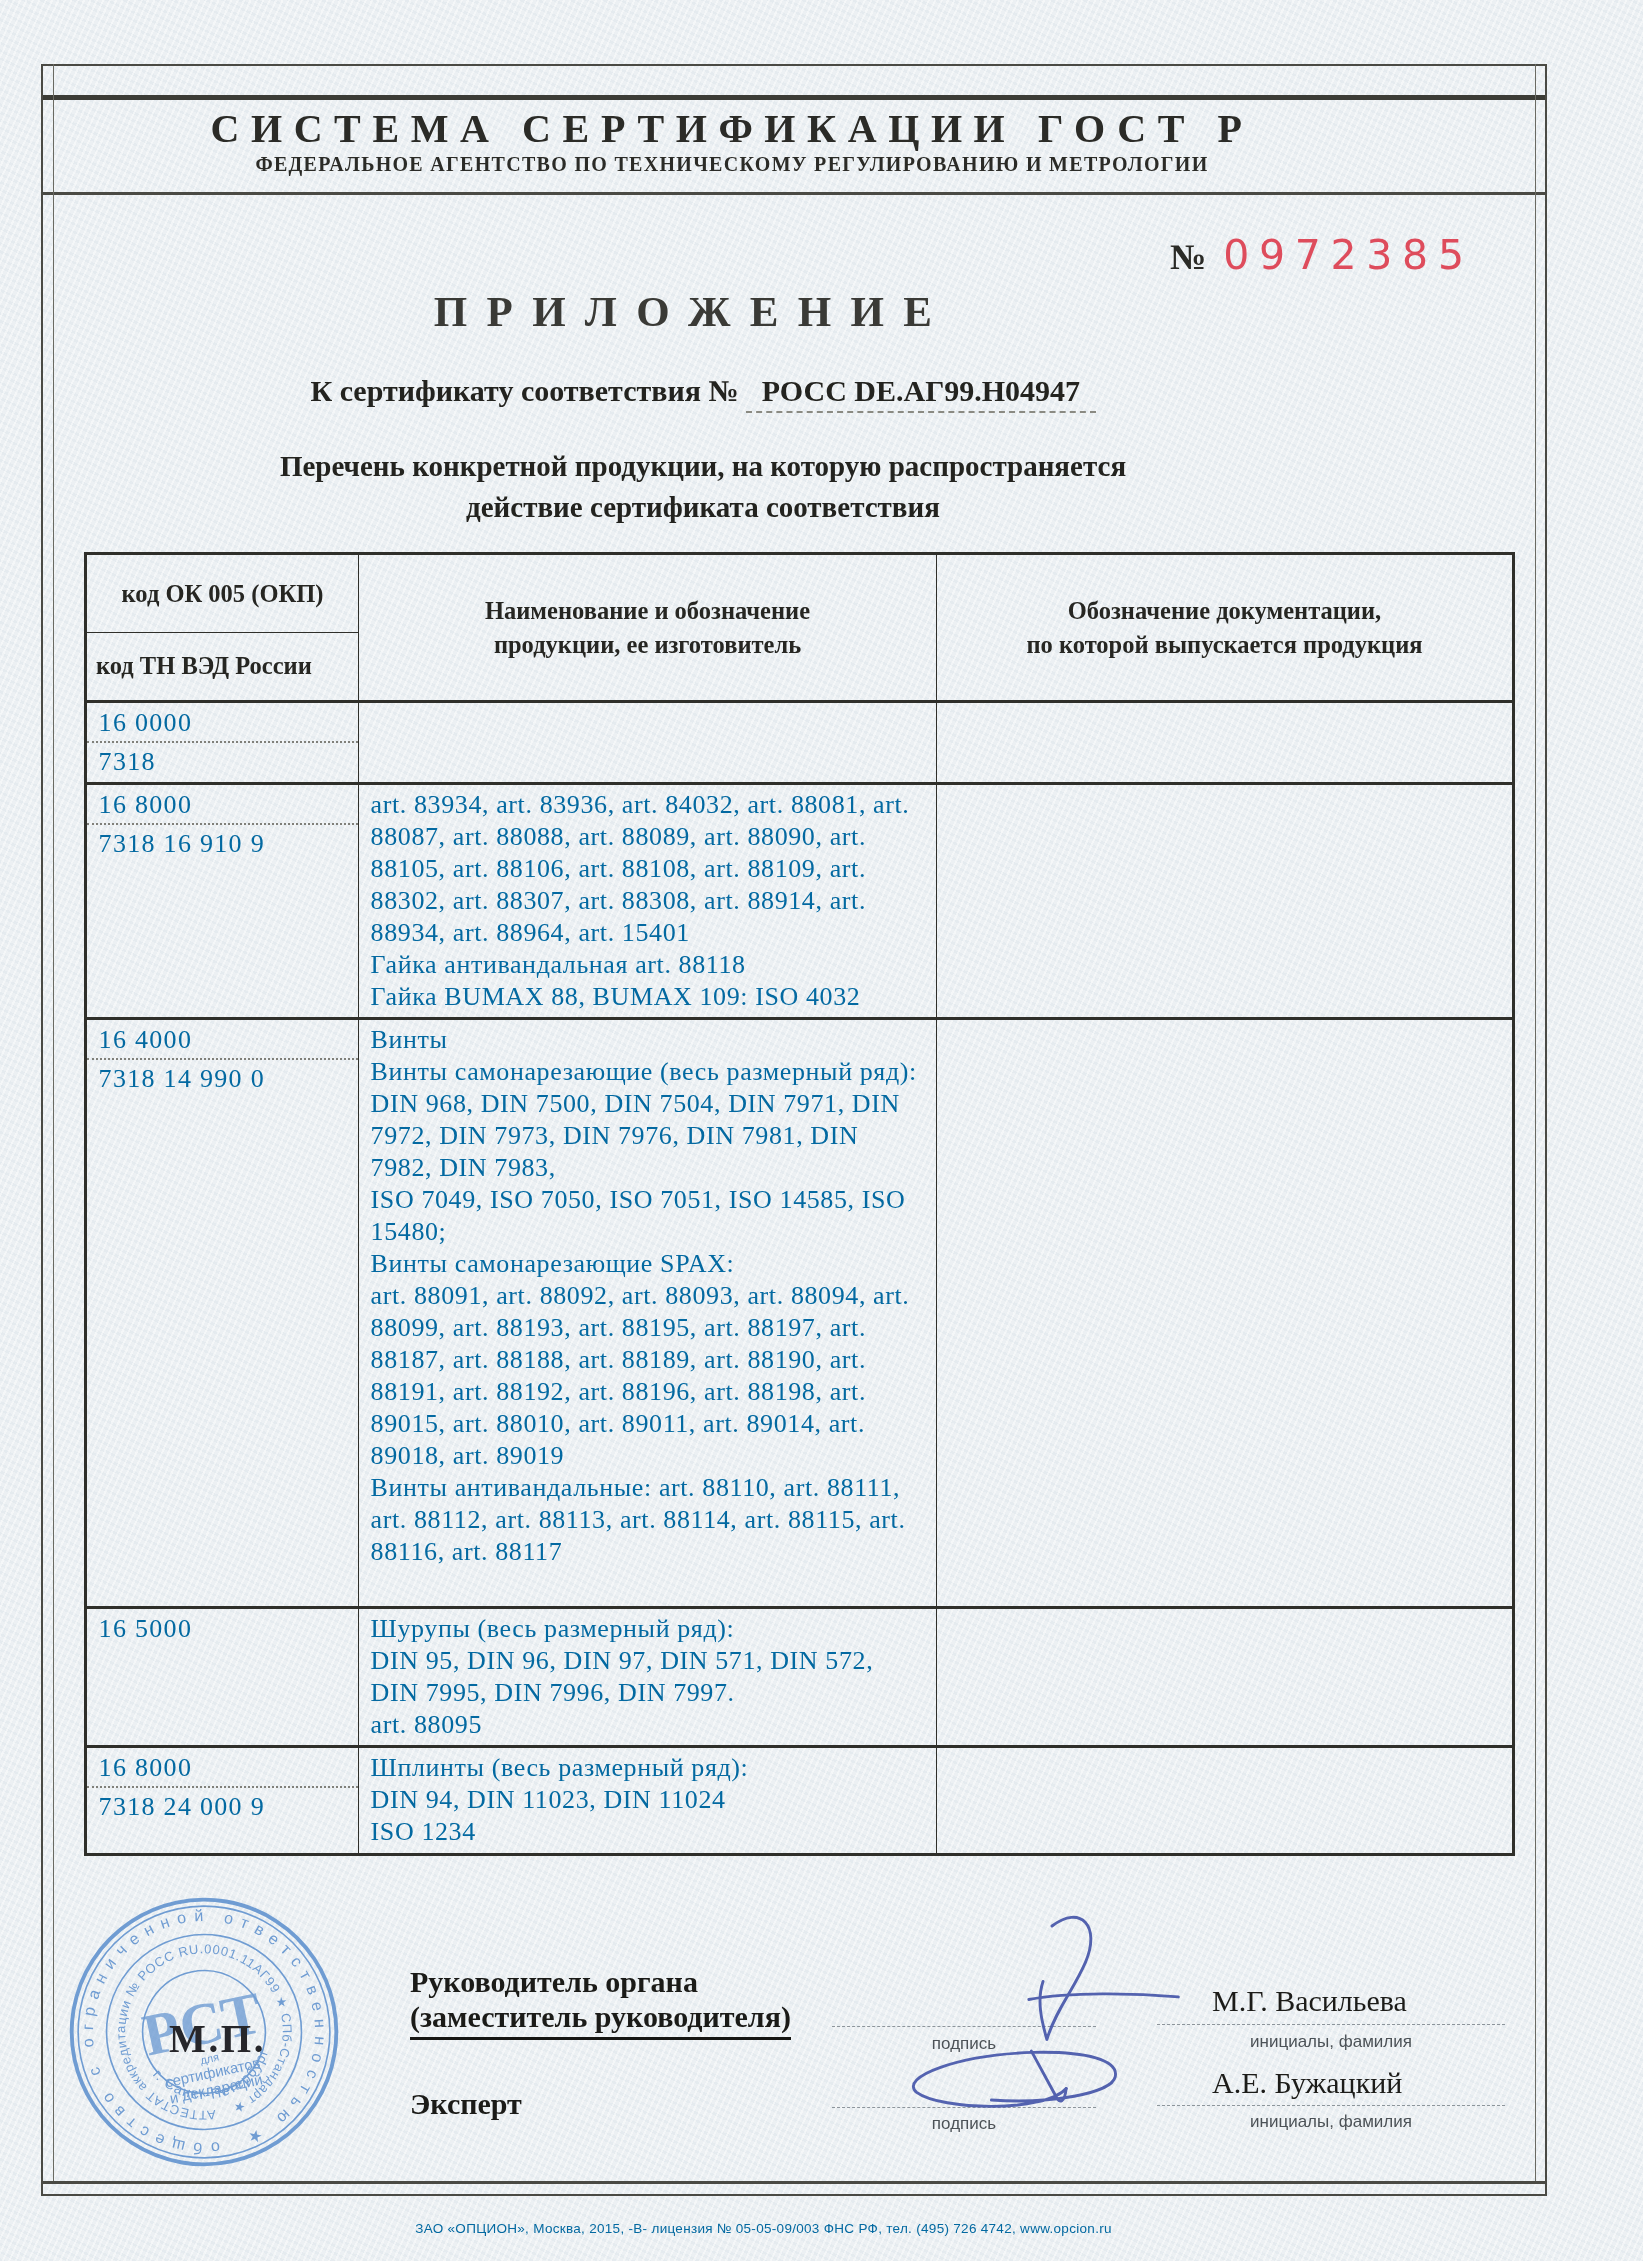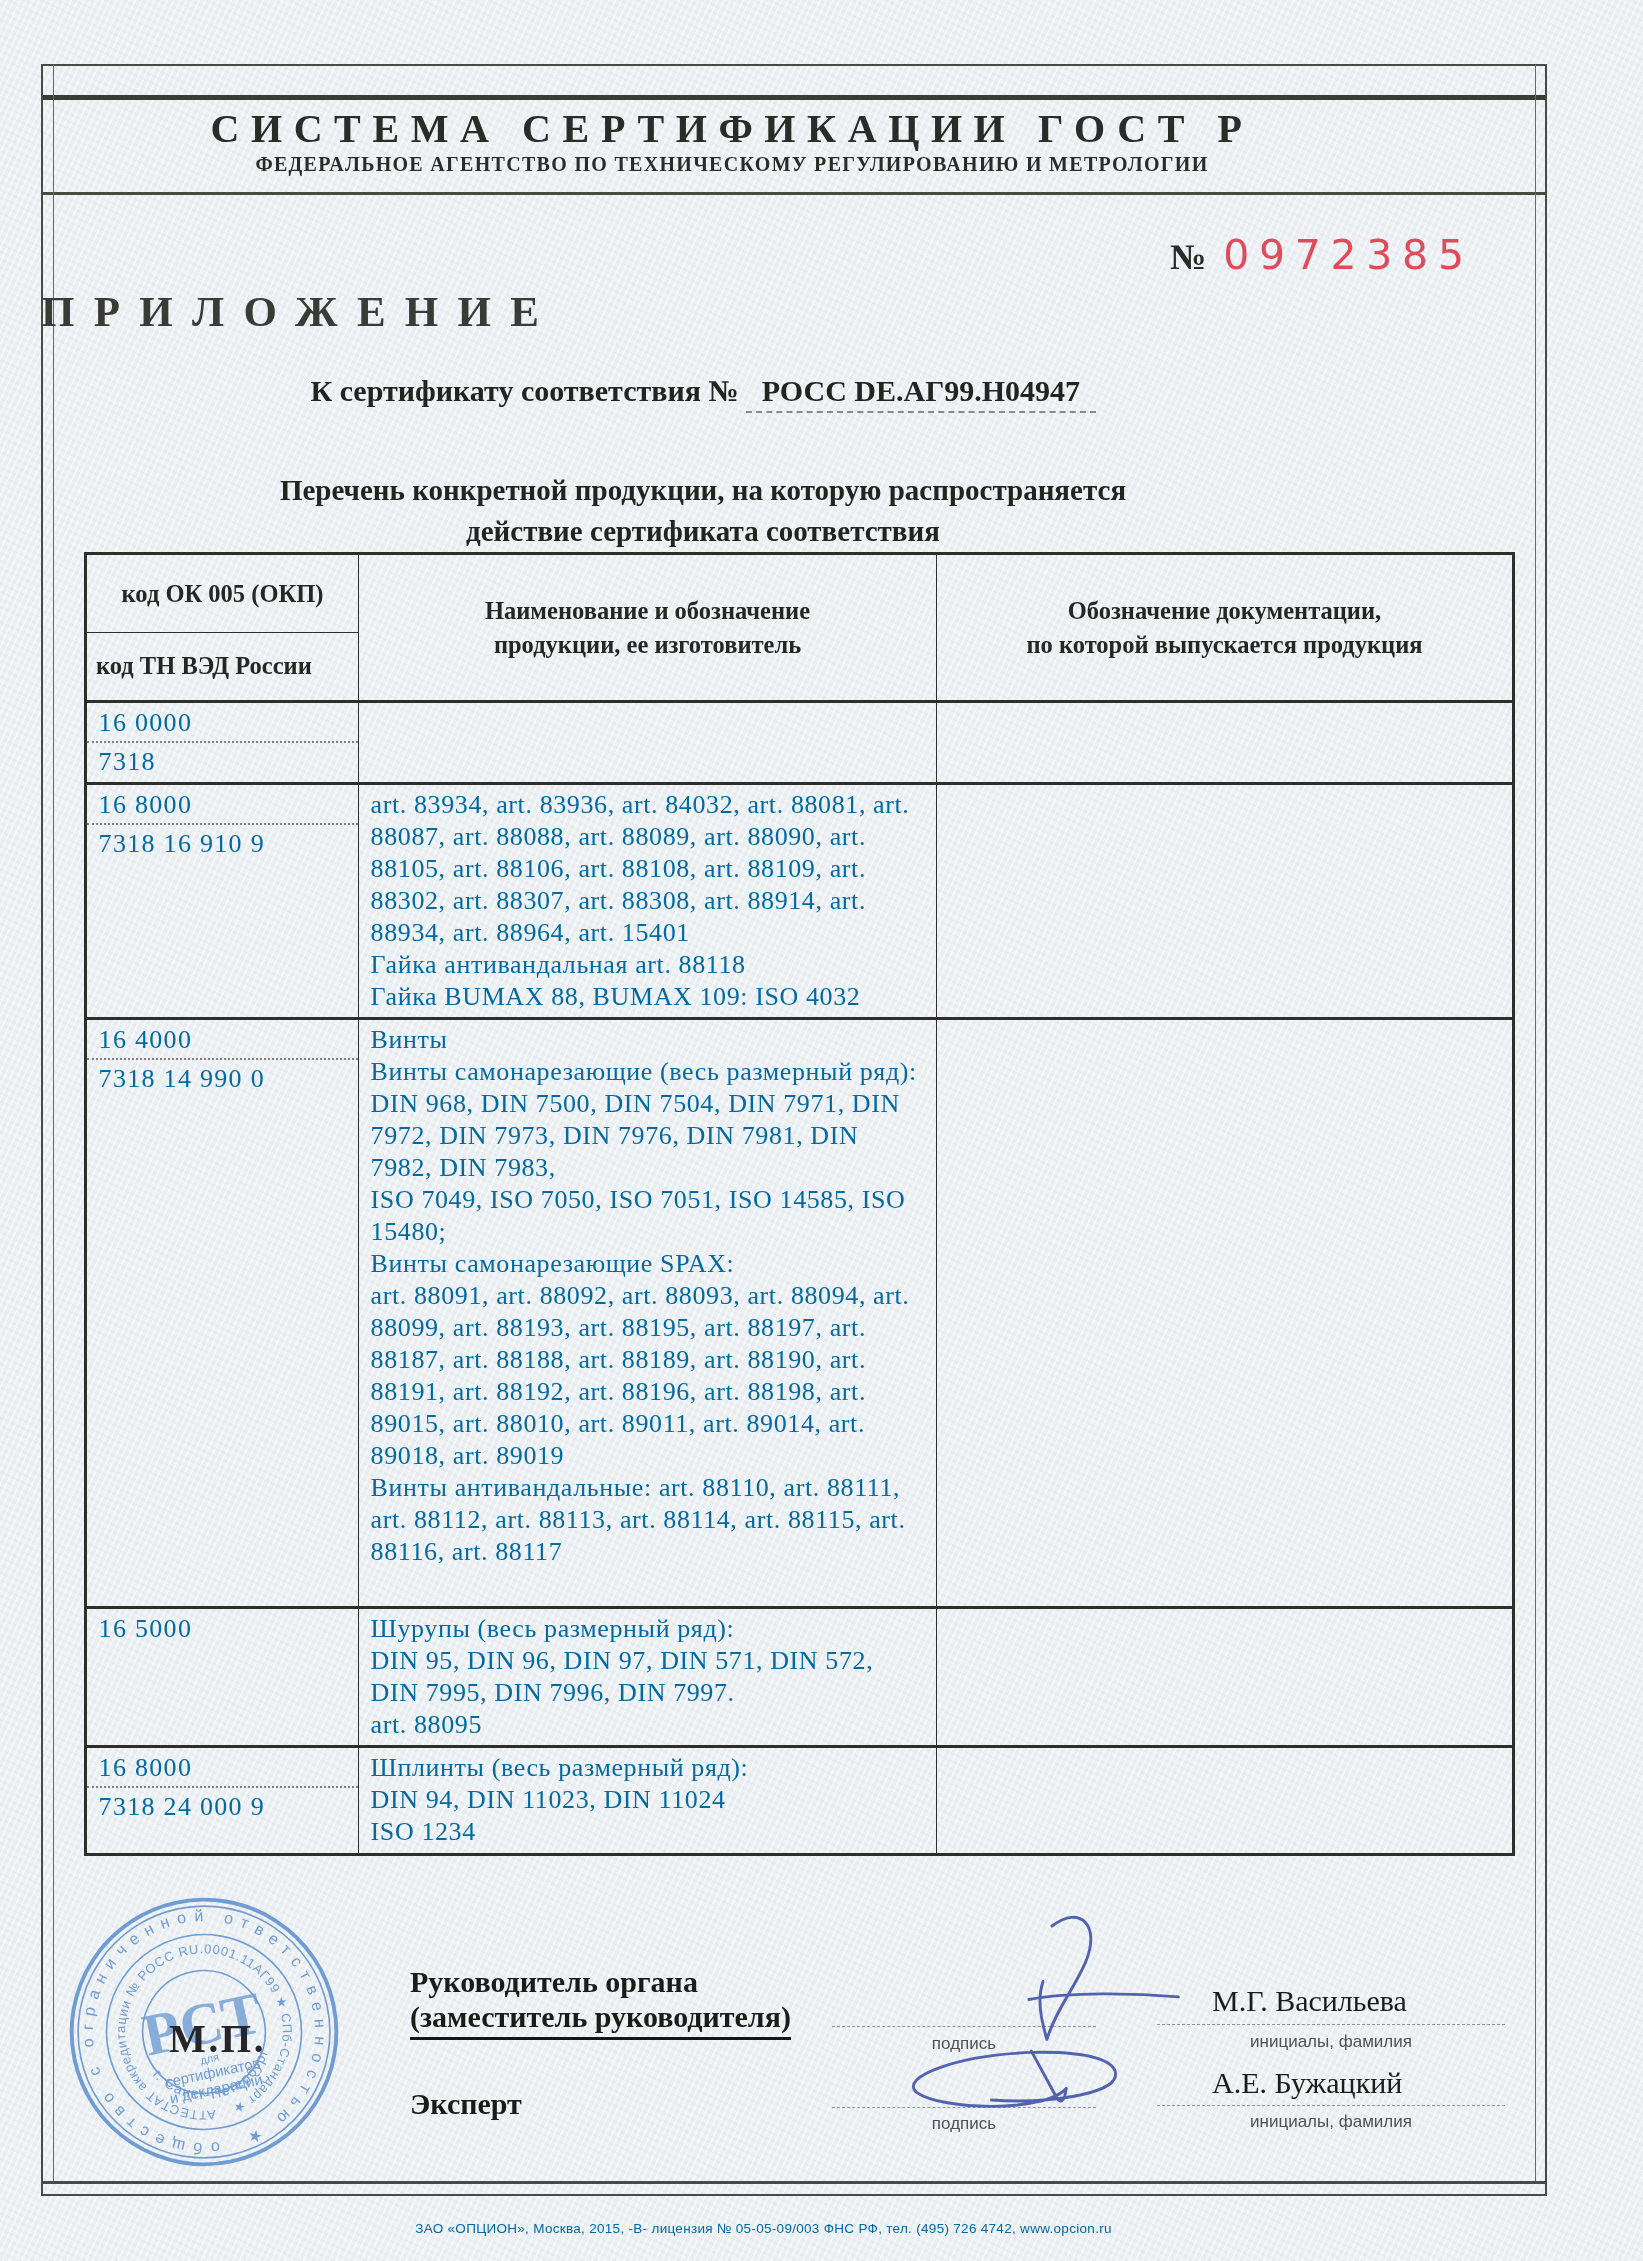--- a/index.html
+++ b/index.html
@@ -15,26 +15,26 @@
   .hline,.vline{position:absolute;background:#4a4a44;}
   
   .hdr1{position:absolute;left:41px;right:97px;top:105px;text-align:center;
         font-size:40px;font-weight:bold;letter-spacing:11.6px;color:#2b2b27;white-space:nowrap;}
   .hdr2{position:absolute;left:41px;right:97px;top:153px;text-align:center;
         font-size:20px;font-weight:bold;letter-spacing:1.3px;color:#2b2b27;white-space:nowrap;}
   
   .docnum{position:absolute;left:1170px;top:231px;display:flex;align-items:baseline;gap:17px;}
   .docnum .pfx{font-size:36px;font-weight:bold;color:#2b2b27;}
   .docnum .val{font-family:"DejaVu Sans",sans-serif;font-size:41px;letter-spacing:9.7px;color:#de4c5c;}
-  .title{position:absolute;left:41px;right:176px;top:287px;
+  .title{position:absolute;left:41px;right:176px;top:287px;text-align:center;
          font-size:43px;font-weight:bold;letter-spacing:19.3px;color:#3a3a36;}
   .certline{position:absolute;left:41px;right:155px;top:374px;text-align:center;
             font-size:30px;font-weight:bold;color:#23231f;}
   .certline .num{border-bottom:2.6px dashed #8a8a82;padding:0 15.5px 3.9px 15.5px;}
-  .desc{position:absolute;left:41px;right:155px;top:470px;text-align:center;
+  .desc{position:absolute;left:41px;right:155px;top:446px;text-align:center;
         font-size:29px;font-weight:bold;line-height:41px;color:#23231f;}
   
   .tblwrap{position:absolute;left:84px;top:552px;}
   table{border-collapse:collapse;table-layout:fixed;width:1428px;}
   table, td, th{border:1.9px solid #2f2f2a;}
   table{border-width:3.2px;}
   thead th{border-bottom-width:3.9px;}
   tbody td{border-top-width:3.2px;vertical-align:top;padding:3.9px 11.6px;
            font-size:26px;line-height:32px;letter-spacing:0.6px;color:#0369a1;}
   th{font-size:24.5px;font-weight:bold;color:#262622;padding:0;}

